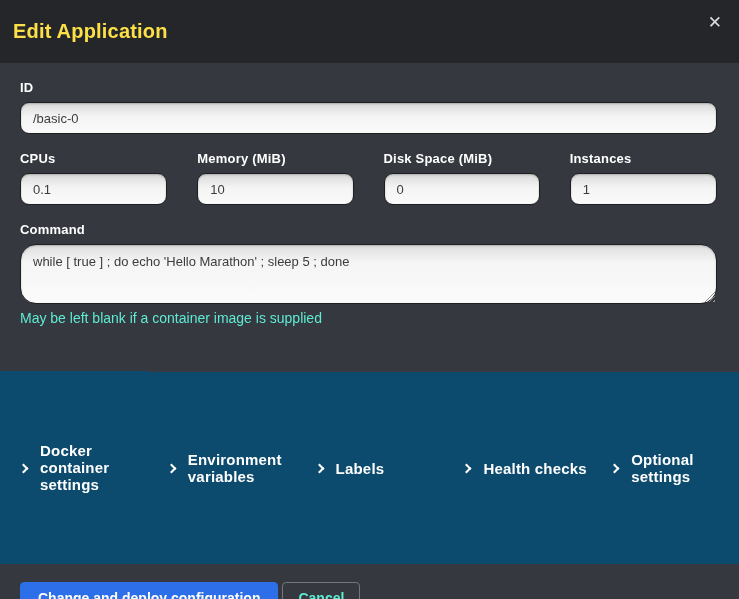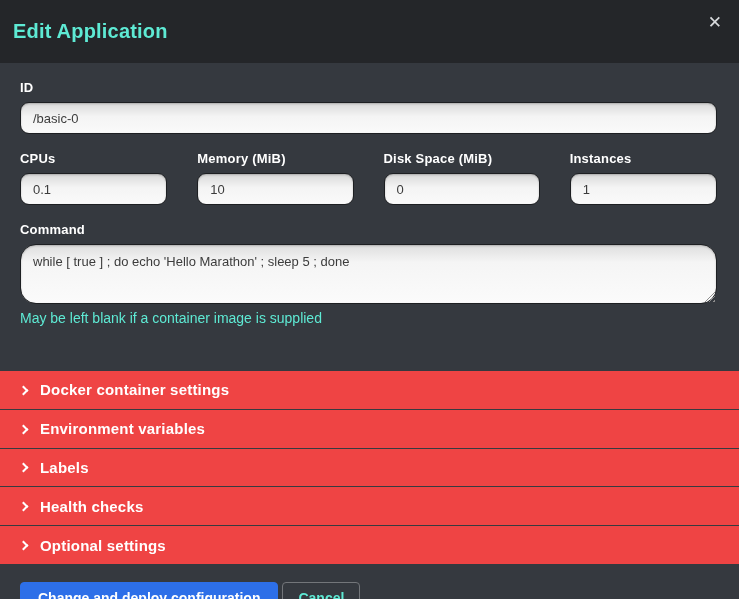--- a/index.html
+++ b/index.html
@@ -12,21 +12,21 @@
 
   
   .modal-header {
     height: 63px; flex: none;
     background: #242629;
     display: flex; align-items: center;
     padding: 0 17px 0 13px;
     position: relative;
   }
   .modal-title {
-    color: #5eead4; font-size: 20px; font-weight: 600; letter-spacing: .2px;
+    color: #fde047; font-size: 20px; font-weight: 600; letter-spacing: .2px;
   }
   .close-x {
     position: absolute; right: 17px; top: 14px;
     color: #d8dadc; font-size: 17px; line-height: 1; font-weight: 600;
     cursor: pointer;
   }
 
   
   .modal-body {
     height: 308px; flex: none;
@@ -74,22 +74,22 @@
     cursor: nwse-resize;
   }
   .help-text {
     margin-top: 6px;
     color: #5eead4; font-size: 14px;
   }
 
   
   .sections {
     height: 193px; flex: none;
-    background: #ef4444;
-    display: flex; flex-direction: column;
+    background: #0c4a6e;
+    display: flex; 
   }
   .section-row {
     flex: 1 1 0;
     display: flex; align-items: center;
     padding-left: 20px;
     cursor: pointer;
   }
   .section-row + .section-row { border-top: 1px solid #383b40; }
   .chevron {
     width: 7px; height: 7px; flex: none;

